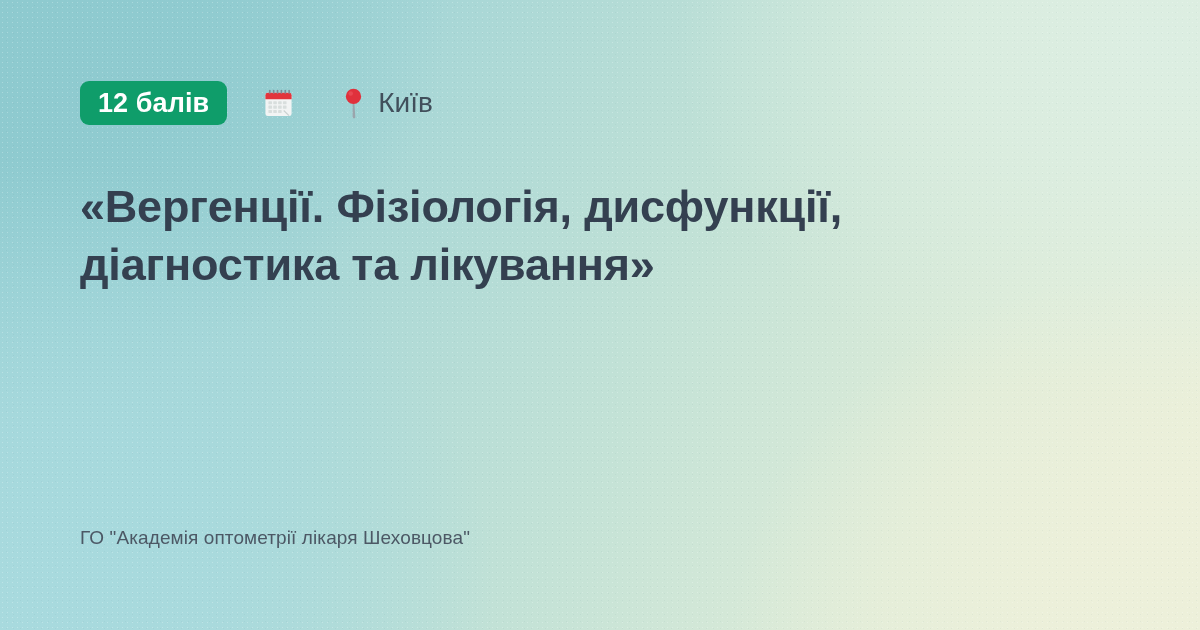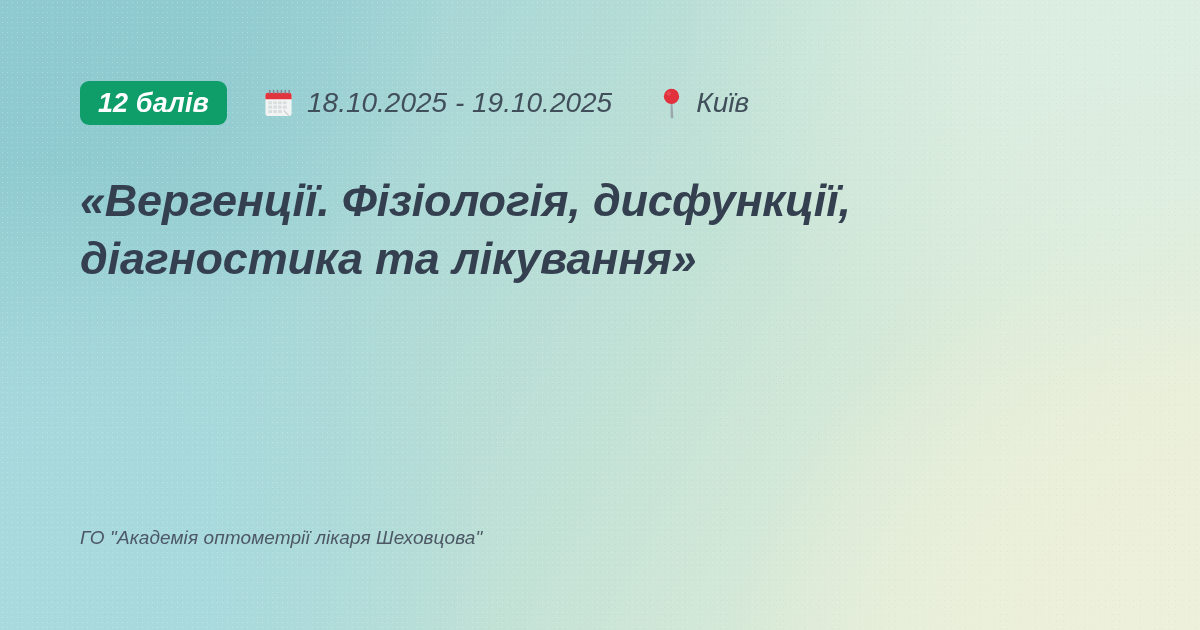--- a/index.html
+++ b/index.html
@@ -40,21 +40,20 @@
     background-size: 5px 5px, 7px 7px;
     background-position: 0 0, 3px 2px;
     opacity: 0.75;
   }
 
   #content {
     position: absolute;
     inset: 0;
     padding: 0 68px;
     box-sizing: border-box;
-    font-style: italic;
   }
 
   
   .meta-row {
     position: absolute;
     left: 80px;
     top: 80px;
     height: 46px;
     display: flex;
     align-items: center;
@@ -93,21 +92,21 @@
   .meta-place .label { }
 
   
   .icon-cal { width: 31px; height: 31px; display: block; flex: none; }
   .icon-pin { width: 23px; height: 33px; display: block; flex: none; }
 
   
   .title {
     position: absolute;
     left: 80px;
-    top: 172px;
+    top: 178px;
     width: 1000px;
     margin: 0;
     color: #344050;
     font-size: 45px;
     font-weight: bold;
     line-height: 58px;
     letter-spacing: -0.2px;
   }
 
   
@@ -156,21 +155,20 @@
               <rect x="10.6" y="18.1" width="3.7" height="3.2" rx="0.5"></rect>
               <rect x="15.6" y="18.1" width="3.7" height="3.2" rx="0.5"></rect>
               <rect x="20.6" y="18.1" width="3.7" height="3.2" rx="0.5"></rect>
               <rect x="5.6" y="22.6" width="3.7" height="3.2" rx="0.5"></rect>
               <rect x="10.6" y="22.6" width="3.7" height="3.2" rx="0.5"></rect>
               <rect x="15.6" y="22.6" width="3.7" height="3.2" rx="0.5"></rect>
             </g>
             <path d="M21.4 23.2l5.4 5.4" stroke="#c9d1d0" stroke-width="1.2" fill="none"></path>
           </svg>
         </span>
-        <span class="label">18.10.2025 - 19.10.2025</span>
       </span>
 
       <span class="meta-item meta-place">
         <span class="icon-wrap">
           <svg class="icon-pin" viewBox="0 0 24 34" xmlns="http://www.w3.org/2000/svg" aria-hidden="true">
             <path d="M11.1 16.5h1.8l1.0 14.5c0 .7-.5 1.3-1.2 1.3h-.4c-.7 0-1.2-.6-1.2-1.3z" fill="#9aa5ac"></path>
             <circle cx="12" cy="9.6" r="8" fill="#e0313c"></circle>
             <circle cx="9.1" cy="6.6" r="2.4" fill="#ef5a62" opacity="0.55"></circle>
           </svg>
         </span>

